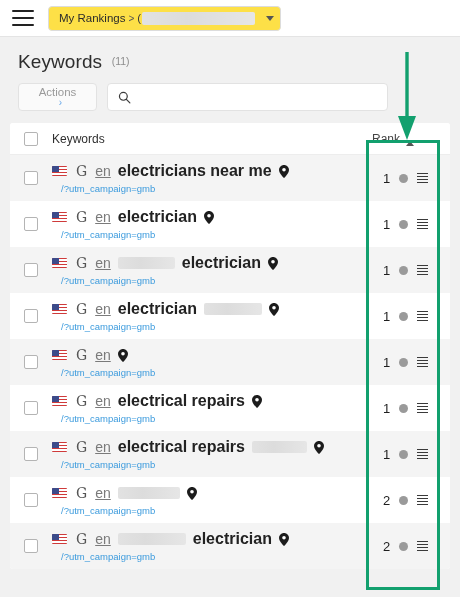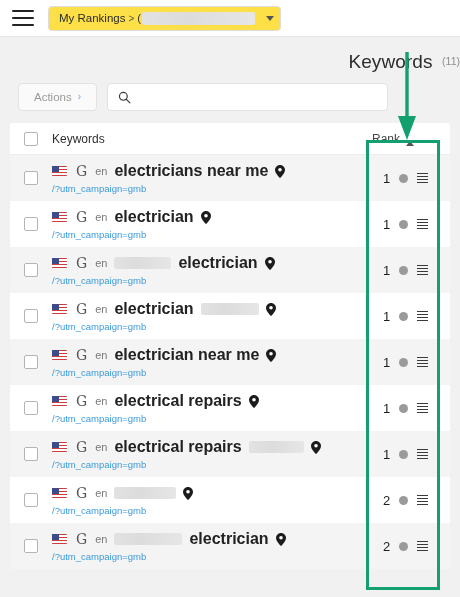--- a/index.html
+++ b/index.html
@@ -85,21 +85,20 @@
     margin-left: auto;
     width: 0; height: 0;
     border-left: 4.5px solid transparent;
     border-right: 4.5px solid transparent;
     border-top: 5px solid #555;
   }
 
   
   .page-head {
     padding: 14px 0 0 18px;
-    text-align: right;
   }
   .kw-title {
     font-size: 19px;
     color: #2d2d2d;
     font-weight: 400;
     display: inline-block;
     letter-spacing: .1px;
   }
   .kw-count {
     font-size: 10.5px;
@@ -118,20 +117,21 @@
     width: 79px;
     height: 28px;
     border: 1px solid #e2e2e2;
     border-radius: 4px;
     background: #fafafa;
     display: flex;
     align-items: center;
     justify-content: center;
     cursor: pointer;
     box-sizing: border-box;
+    flex-direction: column;
   }
   .actions-label {
     font-size: 11.5px;
     color: #9a9a9a;
   }
   .actions-chevron {
     font-size: 10px;
     color: #6aa9e9;
     margin-left: 6px;
     line-height: 1;
@@ -258,24 +258,25 @@
   }
   .g-icon {
     font-size: 14px;
     color: #555;
     margin-left: 9px;
     font-family: "DejaVu Serif", serif;
     line-height: 1;
     flex: 0 0 auto;
   }
   .lang {
-    font-size: 11px;
+    font-size: 14px;
     color: #7a7a7a;
     margin-left: 8px;
     flex: 0 0 auto;
+    text-decoration: underline;
   }
   .kw-text {
     font-size: 16px;
     font-weight: bold;
     color: #222;
     margin-left: 7px;
     white-space: nowrap;
   }
   .kw-redact {
     height: 12px;
@@ -284,21 +285,21 @@
   .pin {
     margin-left: 7px;
     flex: 0 0 auto;
     display: flex;
     align-items: center;
   }
   .kw-url {
     font-size: 9.5px;
     color: #3c9bdd;
     margin-top: 3px;
-    margin-left: 0;
+    margin-left: 9px;
     cursor: pointer;
   }
   .rank-cell {
     width: 78px;
     display: flex;
     align-items: center;
     gap: 9px;
     padding-left: 11px;
     box-sizing: border-box;
   }
@@ -536,21 +537,20 @@
           <div class="chk"></div>
         </div>
         <div class="kw-cell">
           <div class="kw-line1">
             <span class="flag">
               <span class="stripes"></span>
               <span class="canton"></span>
             </span>
             <span class="g-icon">G</span>
             <span class="lang">en</span>
-            <span class="kw-text">electrician near me</span>
             <span class="pin">
               <svg width="10" height="13" viewBox="0 0 10 13">
                 <path d="M5 0C2.3 0 0 2.2 0 4.9 0 8.4 5 13 5 13s5-4.6 5-8.1C10 2.2 7.7 0 5 0z" fill="#1c1c1c"></path>
                 <circle cx="5" cy="4.8" r="1.8" fill="#ffffff"></circle>
               </svg>
             </span>
           </div>
           <div class="kw-url">/?utm_campaign=gmb</div>
         </div>
         <div class="rank-cell">

